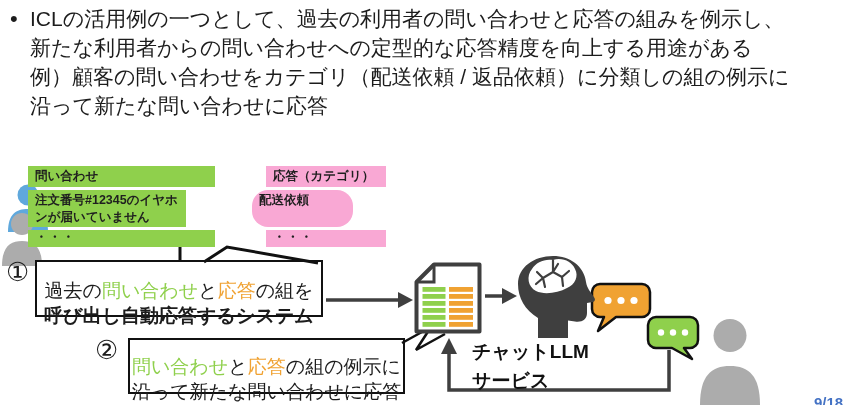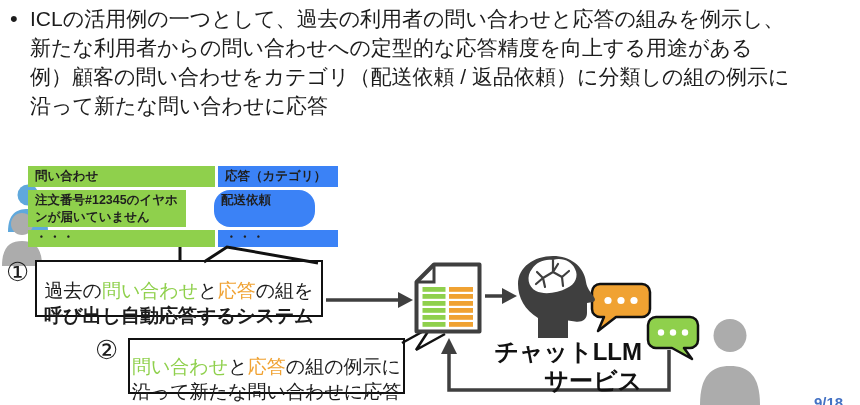--- a/index.html
+++ b/index.html
@@ -10,33 +10,33 @@
   .abs{position:absolute;}
   
   .marker{position:absolute;left:10px;top:4px;font-size:22px;line-height:29px;}
   .hblock{position:absolute;left:30px;top:4px;}
   .hline{font-size:21px;line-height:29px;white-space:nowrap;letter-spacing:0;}
   .hline b{font-weight:400;}
   
   .cell{position:absolute;box-sizing:border-box;font-size:12.5px;font-weight:700;
         color:#1f1f1f;padding:2px 4px 0 7px;line-height:1.32;}
   .fill-green{background:#8FD04C;}
-  .fill-orange{background:#3b82f6;}
+  .fill-orange{background:#f9a8d4;margin-left:48px;}
   .dots{line-height:13px;padding-top:1px;letter-spacing:1px;}
   .hcell{line-height:17px;}
   
   .callout{position:absolute;background:#fff;border:2.5px solid #111;box-sizing:border-box;
            text-align:center;font-size:19px;line-height:25px;padding-top:16px;white-space:nowrap;}
   .callout .b2{font-weight:700;}
   .cnum{position:absolute;font-size:26px;line-height:26px;color:#1c1c1c;}
   .tgreen{color:#8FD04C;}
   .torange{color:#F0A232;}
   
-  .llm-label{position:absolute;left:472px;top:337px;width:170px;text-align:right;
-             font-size:24px;font-weight:700;line-height:29px;color:#111;}
+  .llm-label{position:absolute;left:472px;top:337px;width:170px;text-align:left;
+             font-size:19px;font-weight:700;line-height:29px;color:#111;}
   
   .pagenum{position:absolute;left:814px;top:394px;font-size:15px;font-weight:700;color:#4472C4;}
   svg{display:block;}
 </style>
 </head>
 <body>
 
 <div class="slide">
 
   <span class="marker">•</span>
@@ -53,21 +53,21 @@
   </svg>
   <svg class="abs" style="left:0px;top:211px" width="50" height="55" viewBox="0 0 50 55">
     <circle cx="22" cy="13" r="11" fill="#ACACAC"></circle>
     <path d="M2,55 C2,36 10,30 22,30 C34,30 42,36 42,55 Z" fill="#ACACAC"></path>
   </svg>
 
   <div>
     <div class="cell fill-green hcell" style="left:28px;top:166px;width:187px;height:21px;">問い合わせ</div>
     <div class="cell fill-orange hcell" style="left:218px;top:166px;width:120px;height:21px;">応答（カテゴリ）</div>
     <div class="cell fill-green" style="left:28px;top:190px;width:158px;height:37px;">注文番号#12345のイヤホンが届いていません</div>
-    <div class="cell fill-orange" style="left:214px;top:190px;width:101px;height:37px;border-radius:16px;">配送依頼</div>
+    <div class="cell fill-orange" style="left:204px;top:190px;width:101px;height:37px;border-radius:16px;">配送依頼</div>
     <div class="cell fill-green dots" style="left:28px;top:230px;width:187px;height:17px;">・・・</div>
     <div class="cell fill-orange dots" style="left:218px;top:230px;width:120px;height:17px;">・・・</div>
   </div>
 
   <span class="cnum" style="left:6px;top:259px;">①</span>
   <div class="callout" style="left:35px;top:260px;width:288px;height:57px;">
     <div><span>過去の</span><span class="tgreen">問い合わせ</span><span>と</span><span class="torange">応答</span><span>の組を</span></div>
     <div class="b2">呼び出し自動応答するシステム</div>
   </div>
 

